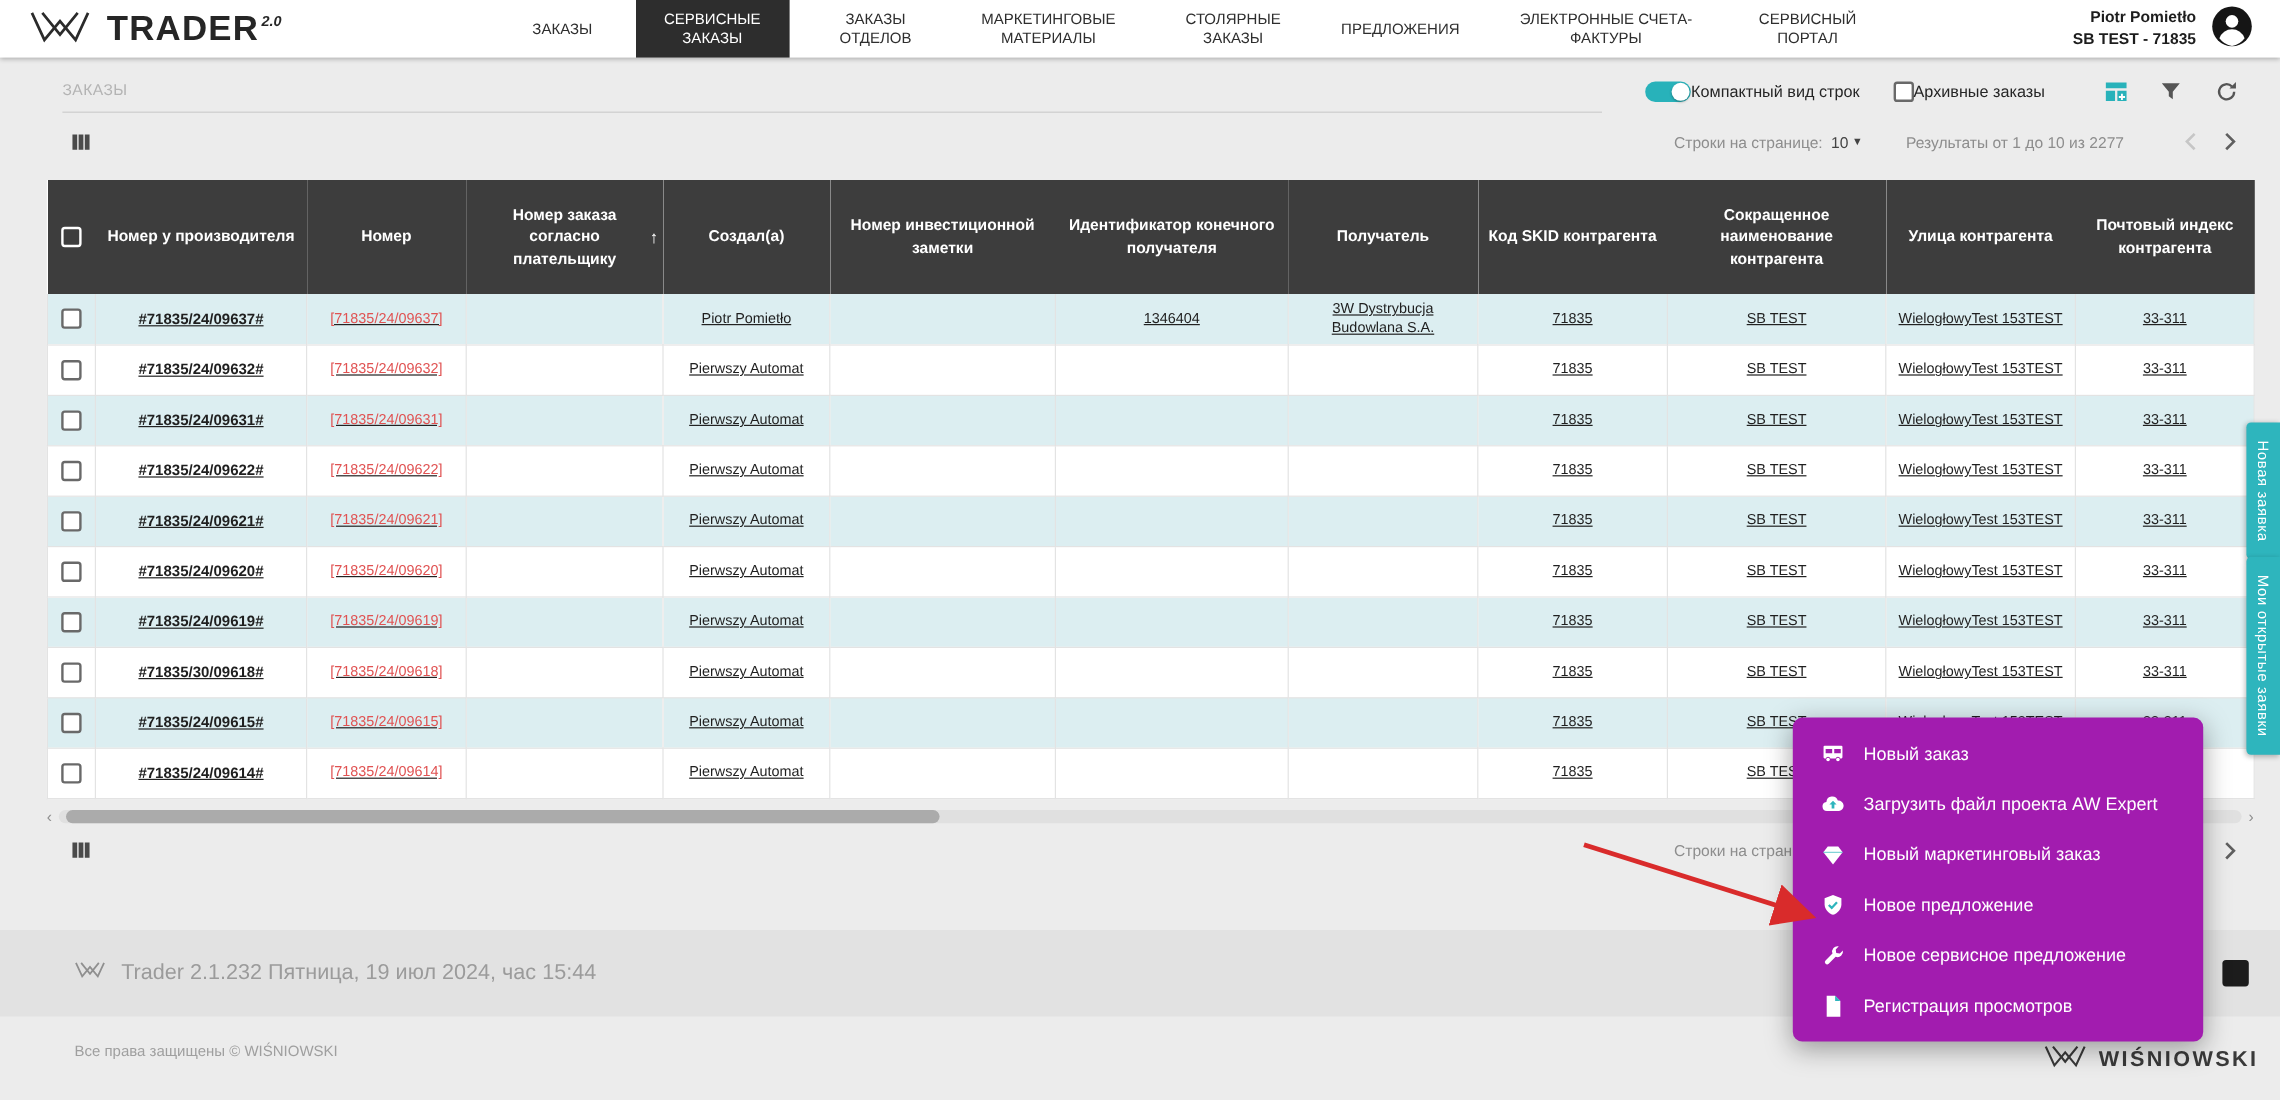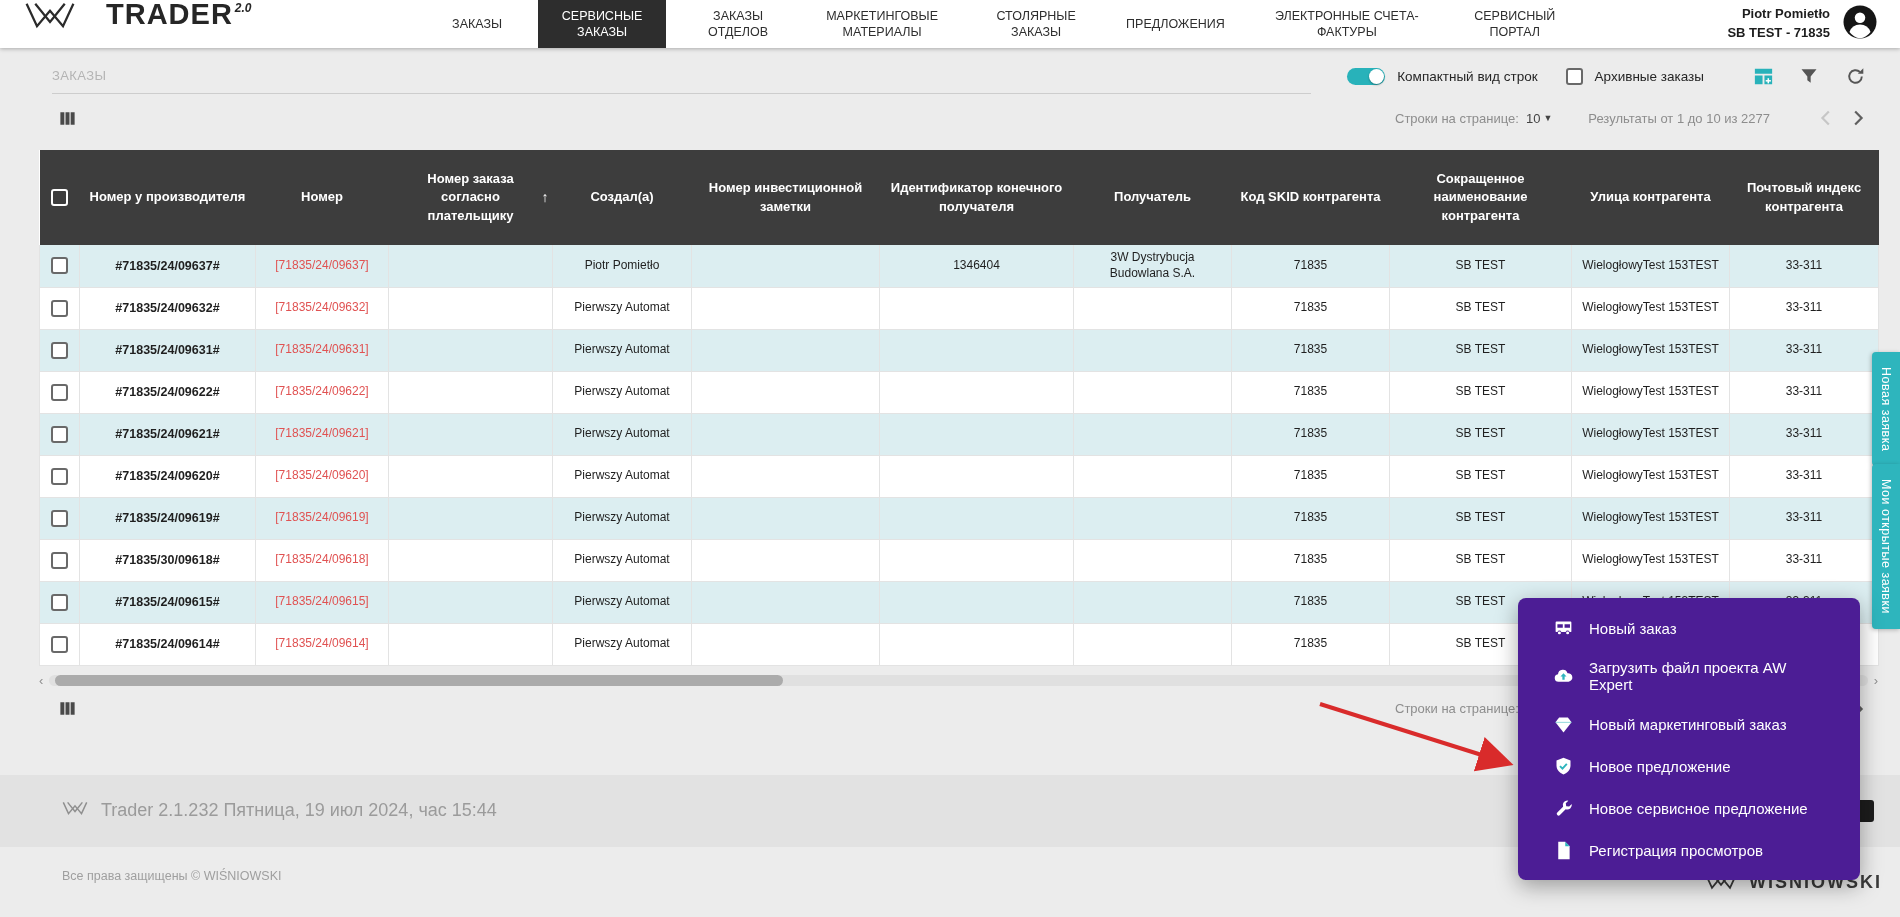--- a/index.html
+++ b/index.html
@@ -6,21 +6,21 @@
   html,body { width:1900px; height:917px; }
   body {
     background:#ececec;
     font-family:"Liberation Sans","DejaVu Sans",sans-serif;
     position:relative; overflow:hidden; color:#222;
   }
 
   
   .topnav { height:48px; background:#fff; display:flex; align-items:stretch;
             box-shadow:0 1px 4px rgba(0,0,0,.28); position:relative; z-index:30; }
-  .brand { display:flex; align-items:flex-start; gap:30px; padding:0 34px 0 24px; cursor:pointer; }
+  .brand { display:flex; align-items:center; gap:13px; padding:0 34px 0 24px; cursor:pointer; }
   .brand-title-wrap { display:flex; align-items:flex-start; }
   .brand-name { font-size:29px; font-weight:700; color:#262626; letter-spacing:1px; line-height:1; }
   .brand-ver { font-size:12px; font-weight:700; color:#262626; margin:1px 0 0 2px;font-style:italic; }
   .nav { flex:1; display:flex; justify-content:center; gap:28px; }
   .nav-item { display:flex; align-items:center; padding:0 8px; font-size:12.5px; color:#2e2e2e;
               cursor:pointer; text-align:center; }
   .nav-item span { display:block; margin:auto; line-height:1.3; }
   .nav-item.active { background:#2d2d2d; color:#fff; padding:3px 18px; }
   .nav-item:nth-child(2) span { max-width:92px; }
   .nav-item:nth-child(3) span { max-width:72px; }
@@ -29,21 +29,21 @@
   .nav-item:nth-child(7) span { max-width:156px; }
   .nav-item:nth-child(8) span { max-width:92px; }
   .user { display:flex; align-items:center; gap:12px; padding-right:22px; }
   .user-text { text-align:right; font-size:13px; font-weight:700; color:#1d1d1d; line-height:1.45; }
 
   
   .toolbar { height:48px; display:flex; align-items:center; padding:8px 30px 0 52px; }
   .title-wrap { flex:1; align-self:flex-end; border-bottom:1px solid #cdcdcd; padding-bottom:9px;
                 margin:0 36px 2px 0; }
   .page-title { color:#b4b4b4; font-size:13px; letter-spacing:.4px; }
-  .toggle-group,.check-group { display:flex; align-items:center; gap:12px; margin-right:28px;
+  .toggle-group,.check-group { display:flex; align-items:center; gap:0; margin-right:28px;
                                font-size:13.5px; color:#262626; }
   .toggle { width:38px; height:17px; border-radius:9px; background:#28b2ba; position:relative; cursor:pointer; }
   .toggle .knob { position:absolute; right:1px; top:1px; width:15px; height:15px; border-radius:50%;
                   background:#fff; box-shadow:0 1px 2px rgba(0,0,0,.35); }
   .checkbox { width:17px; height:17px; border:2px solid #696969; border-radius:3px; background:#fff;
               display:inline-block; vertical-align:middle; cursor:pointer; }
   .header-cb { border-color:#fff; background:transparent; }
   .icon-btn { width:30px; height:30px; display:flex; align-items:center; justify-content:center;
               cursor:pointer; margin-left:16px; }
 
@@ -59,21 +59,21 @@
 
   
   table { table-layout:fixed; width:1839px; margin:10px 0 0 39px; border-collapse:collapse; background:#fff; }
   .c0{width:40px}.c1{width:176px}.c2{width:133px}.c3{width:164px}.c4{width:139px}.c5{width:188px}
   .c6{width:194px}.c7{width:158px}.c8{width:158px}.c9{width:182px}.c10{width:158px}.c11{width:149px}
   thead tr { height:95px; }
   th { background:#3d3d3d; color:#fff; font-size:13px; font-weight:700; text-align:center;
        vertical-align:middle; padding:6px 9px; position:relative; line-height:1.4; }
   .sort-arrow { position:absolute; right:4px; top:50%; transform:translateY(-50%);
                 font-size:14px; font-weight:400; cursor:pointer; }
-  tbody tr { height:42px; background:#fff; cursor:default; }
+  tbody tr { height:42px; background:#fff; cursor:default;text-decoration:underline; }
   tbody tr.alt { background:#dceef1; }
   td { font-size:12px; color:#1f1f1f; text-align:center; vertical-align:middle; padding:3px 8px;
        border-right:1px solid #e3e3e3; border-bottom:1px solid #e3e3e3; line-height:1.3; overflow:hidden; }
   td:first-child { border-left:1px solid #e3e3e3; }
   .cell-mfr { font-weight:700; font-size:12.5px; }
   .cell-number { color:#e05252; cursor:pointer; }
 
   
   .hscroll { width:1839px; margin:8px 0 0 39px; display:flex; align-items:center; gap:6px; }
   .hs-arrow { color:#8f8f8f; font-size:13px; line-height:1; cursor:pointer; }
@@ -92,22 +92,22 @@
                 font-weight:700; font-size:18px; letter-spacing:2px; }
 
   
   .side-tab { position:absolute; right:0; background:#2eb5bd; color:#fff; writing-mode:vertical-rl;
               padding:15px 7px; border-radius:4px 0 0 4px; font-size:12.5px; cursor:pointer;
               box-shadow:-1px 1px 4px rgba(0,0,0,.25); z-index:40; letter-spacing:.5px; }
   #side-tab-1 { top:352px; }
   #side-tab-2 { top:464px; }
 
   
-  .popup { position:absolute; left:1494px; top:598px; width:342px; background:#4c1d95;
-           border-radius:8px; padding:9px 12px; box-shadow:0 6px 22px rgba(0,0,0,.35); z-index:50;margin-left:24px; }
+  .popup { position:absolute; left:1494px; top:598px; width:342px; background:#a21caf;
+           border-radius:8px; padding:9px 0; box-shadow:0 6px 22px rgba(0,0,0,.35); z-index:50; }
   .popup-item { display:flex; align-items:center; gap:15px; padding:10px 22px; color:#fff;
                 font-size:15px; cursor:pointer; }
   .popup-icon { width:22px; height:22px; flex:0 0 22px; display:flex; align-items:center; justify-content:center; }
 
   .arrow-svg { position:absolute; left:1308px; top:692px; z-index:60; pointer-events:none; }
 </style>
 </head>
 <body>
 
 <div class="topnav">

